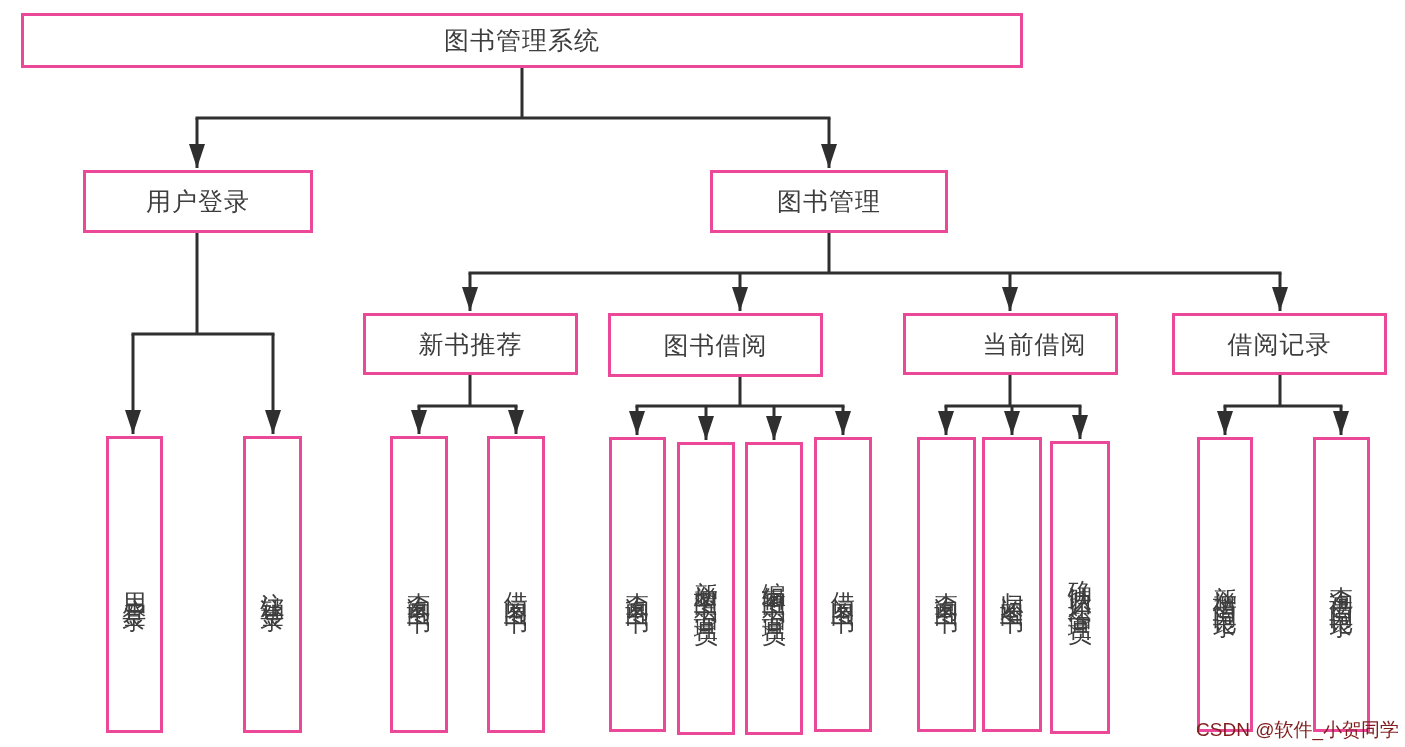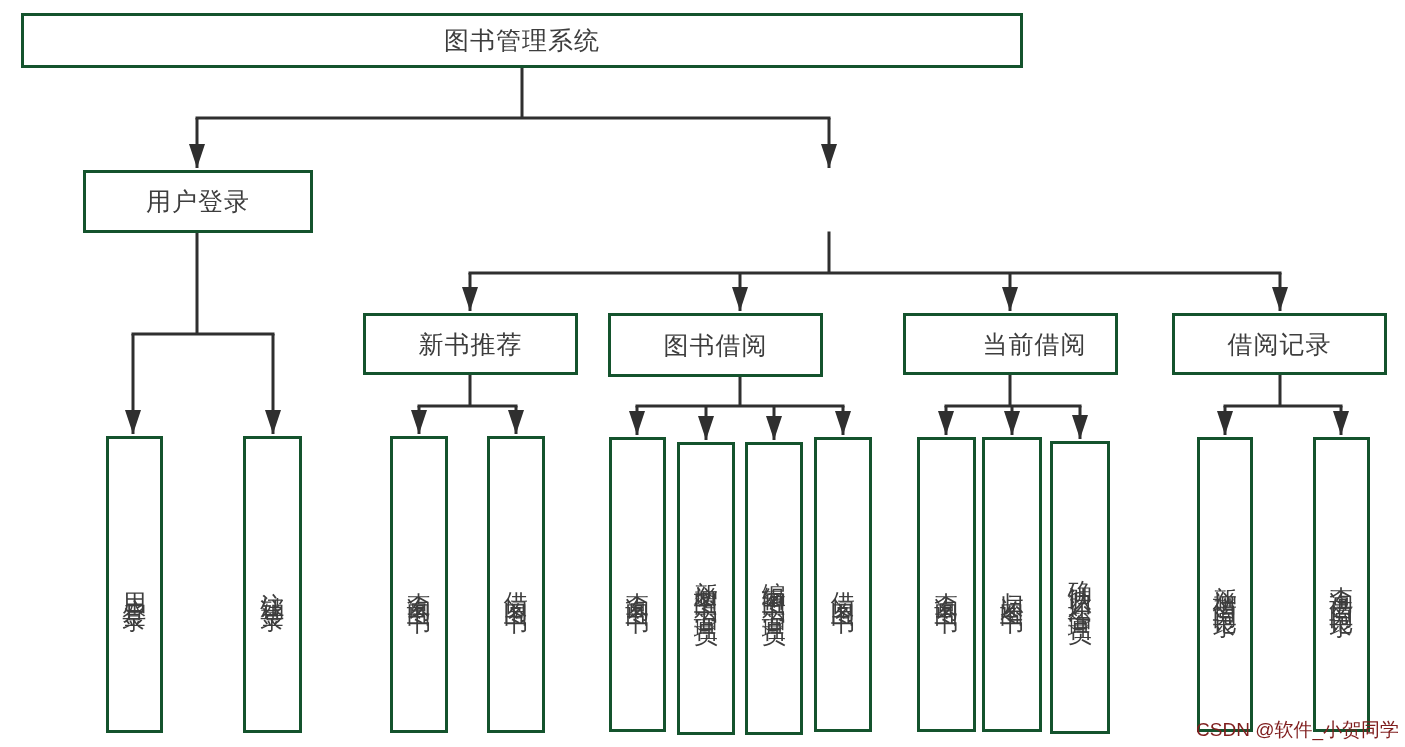--- a/index.html
+++ b/index.html
@@ -8,21 +8,21 @@
     width: 1405px;
     height: 747px;
     background: #ffffff;
     font-family: "Liberation Sans", "DejaVu Sans", sans-serif;
     overflow: hidden;
   }
   #wires { position: absolute; left: 0; top: 0; z-index: 1; }
   .node {
     position: absolute;
     box-sizing: border-box;
-    border: 3px solid #14532d;
+    border: 3px solid #ec4899;
     background: #ffffff;
     display: flex;
     align-items: center;
     justify-content: center;
     color: #3d3d3d;
     z-index: 2;
   }
   .h-node span {
     font-size: 25px;
     letter-spacing: 1px;
@@ -93,20 +93,23 @@
     <line x1="1341" y1="406" x2="1341" y2="435" stroke="#2f2f2f" stroke-width="3" marker-end="url(#arr)"></line>
   </svg>
 
   <div class="node h-node" style="left:21px; top:13px; width:1002px; height:55px;">
     <span>图书管理系统</span>
   </div>
 
   <div class="node h-node" style="left:83px; top:170px; width:230px; height:63px;">
     <span>用户登录</span>
   </div>
+  <div class="node h-node" style="left:710px; top:170px; width:238px; height:63px;">
+    <span>图书管理</span>
+  </div>
 
   <div class="node h-node" style="left:363px; top:313px; width:215px; height:62px;font-family:Liberation Serif, serif;">
     <span>新书推荐</span>
   </div>
   <div class="node h-node" style="left:608px; top:313px; width:215px; height:64px;">
     <span>图书借阅</span>
   </div>
   <div class="node h-node" style="left:903px; top:313px; width:215px; height:62px;padding-left:48px;">
     <span>当前借阅</span>
   </div>

